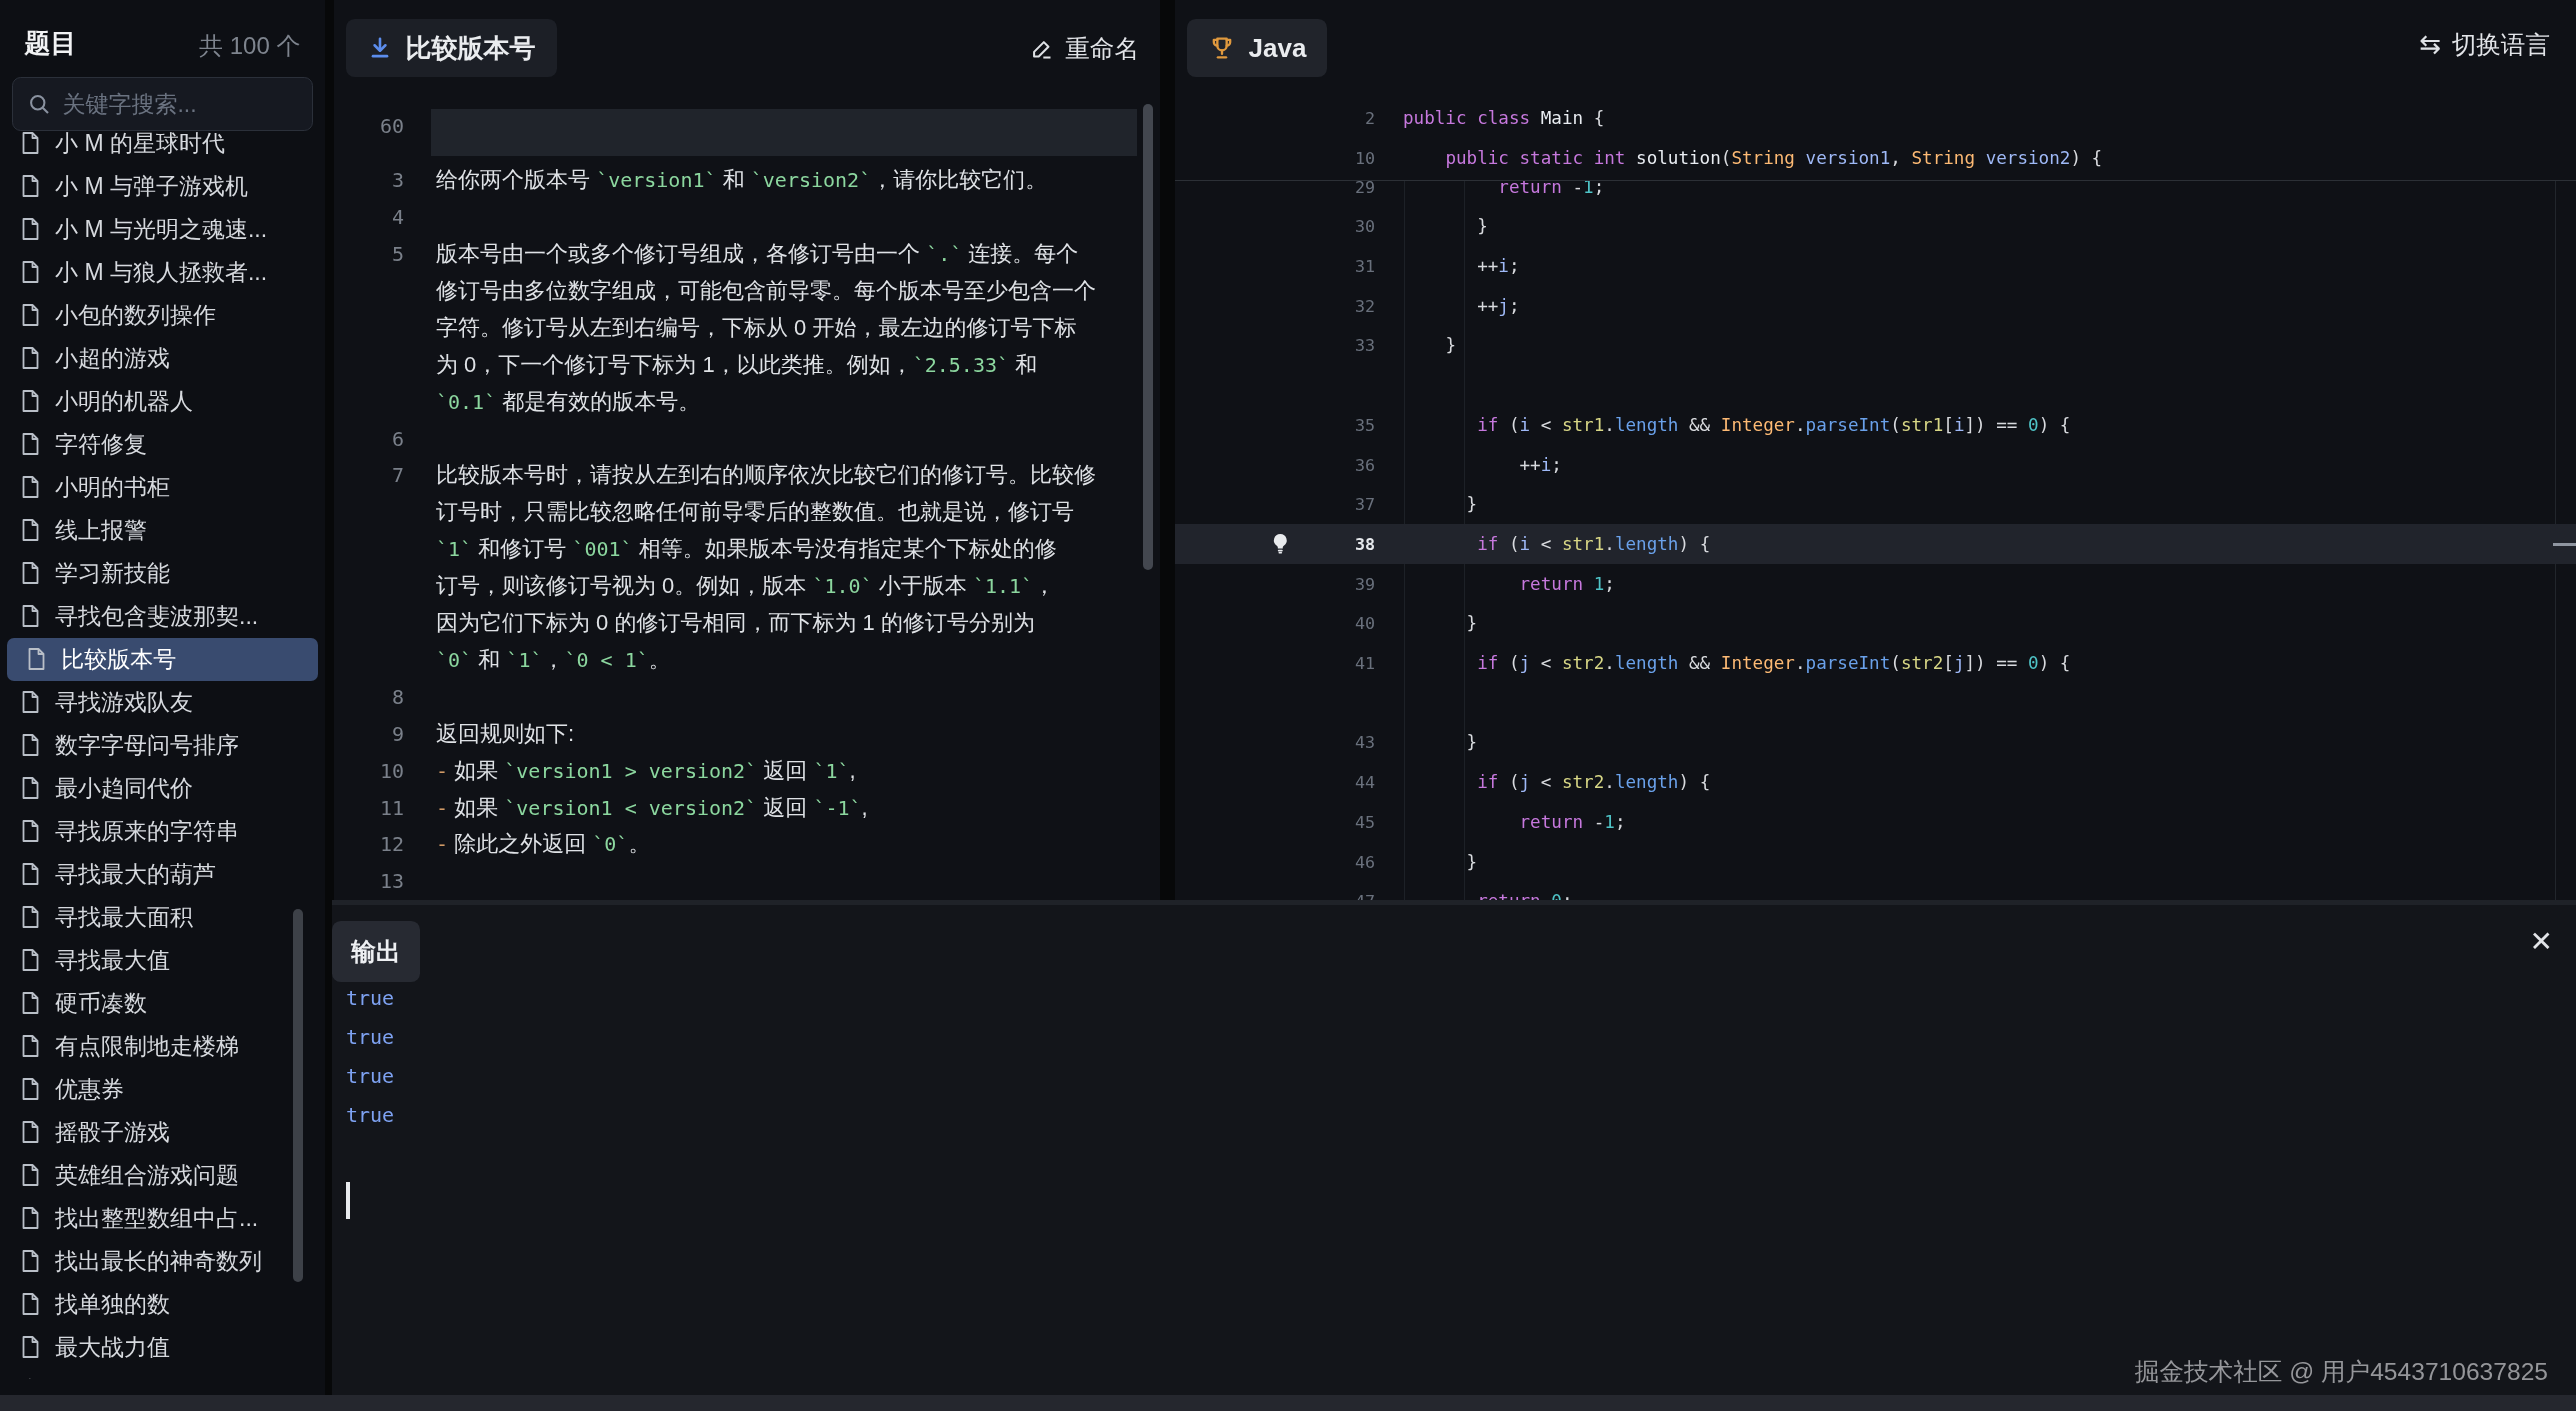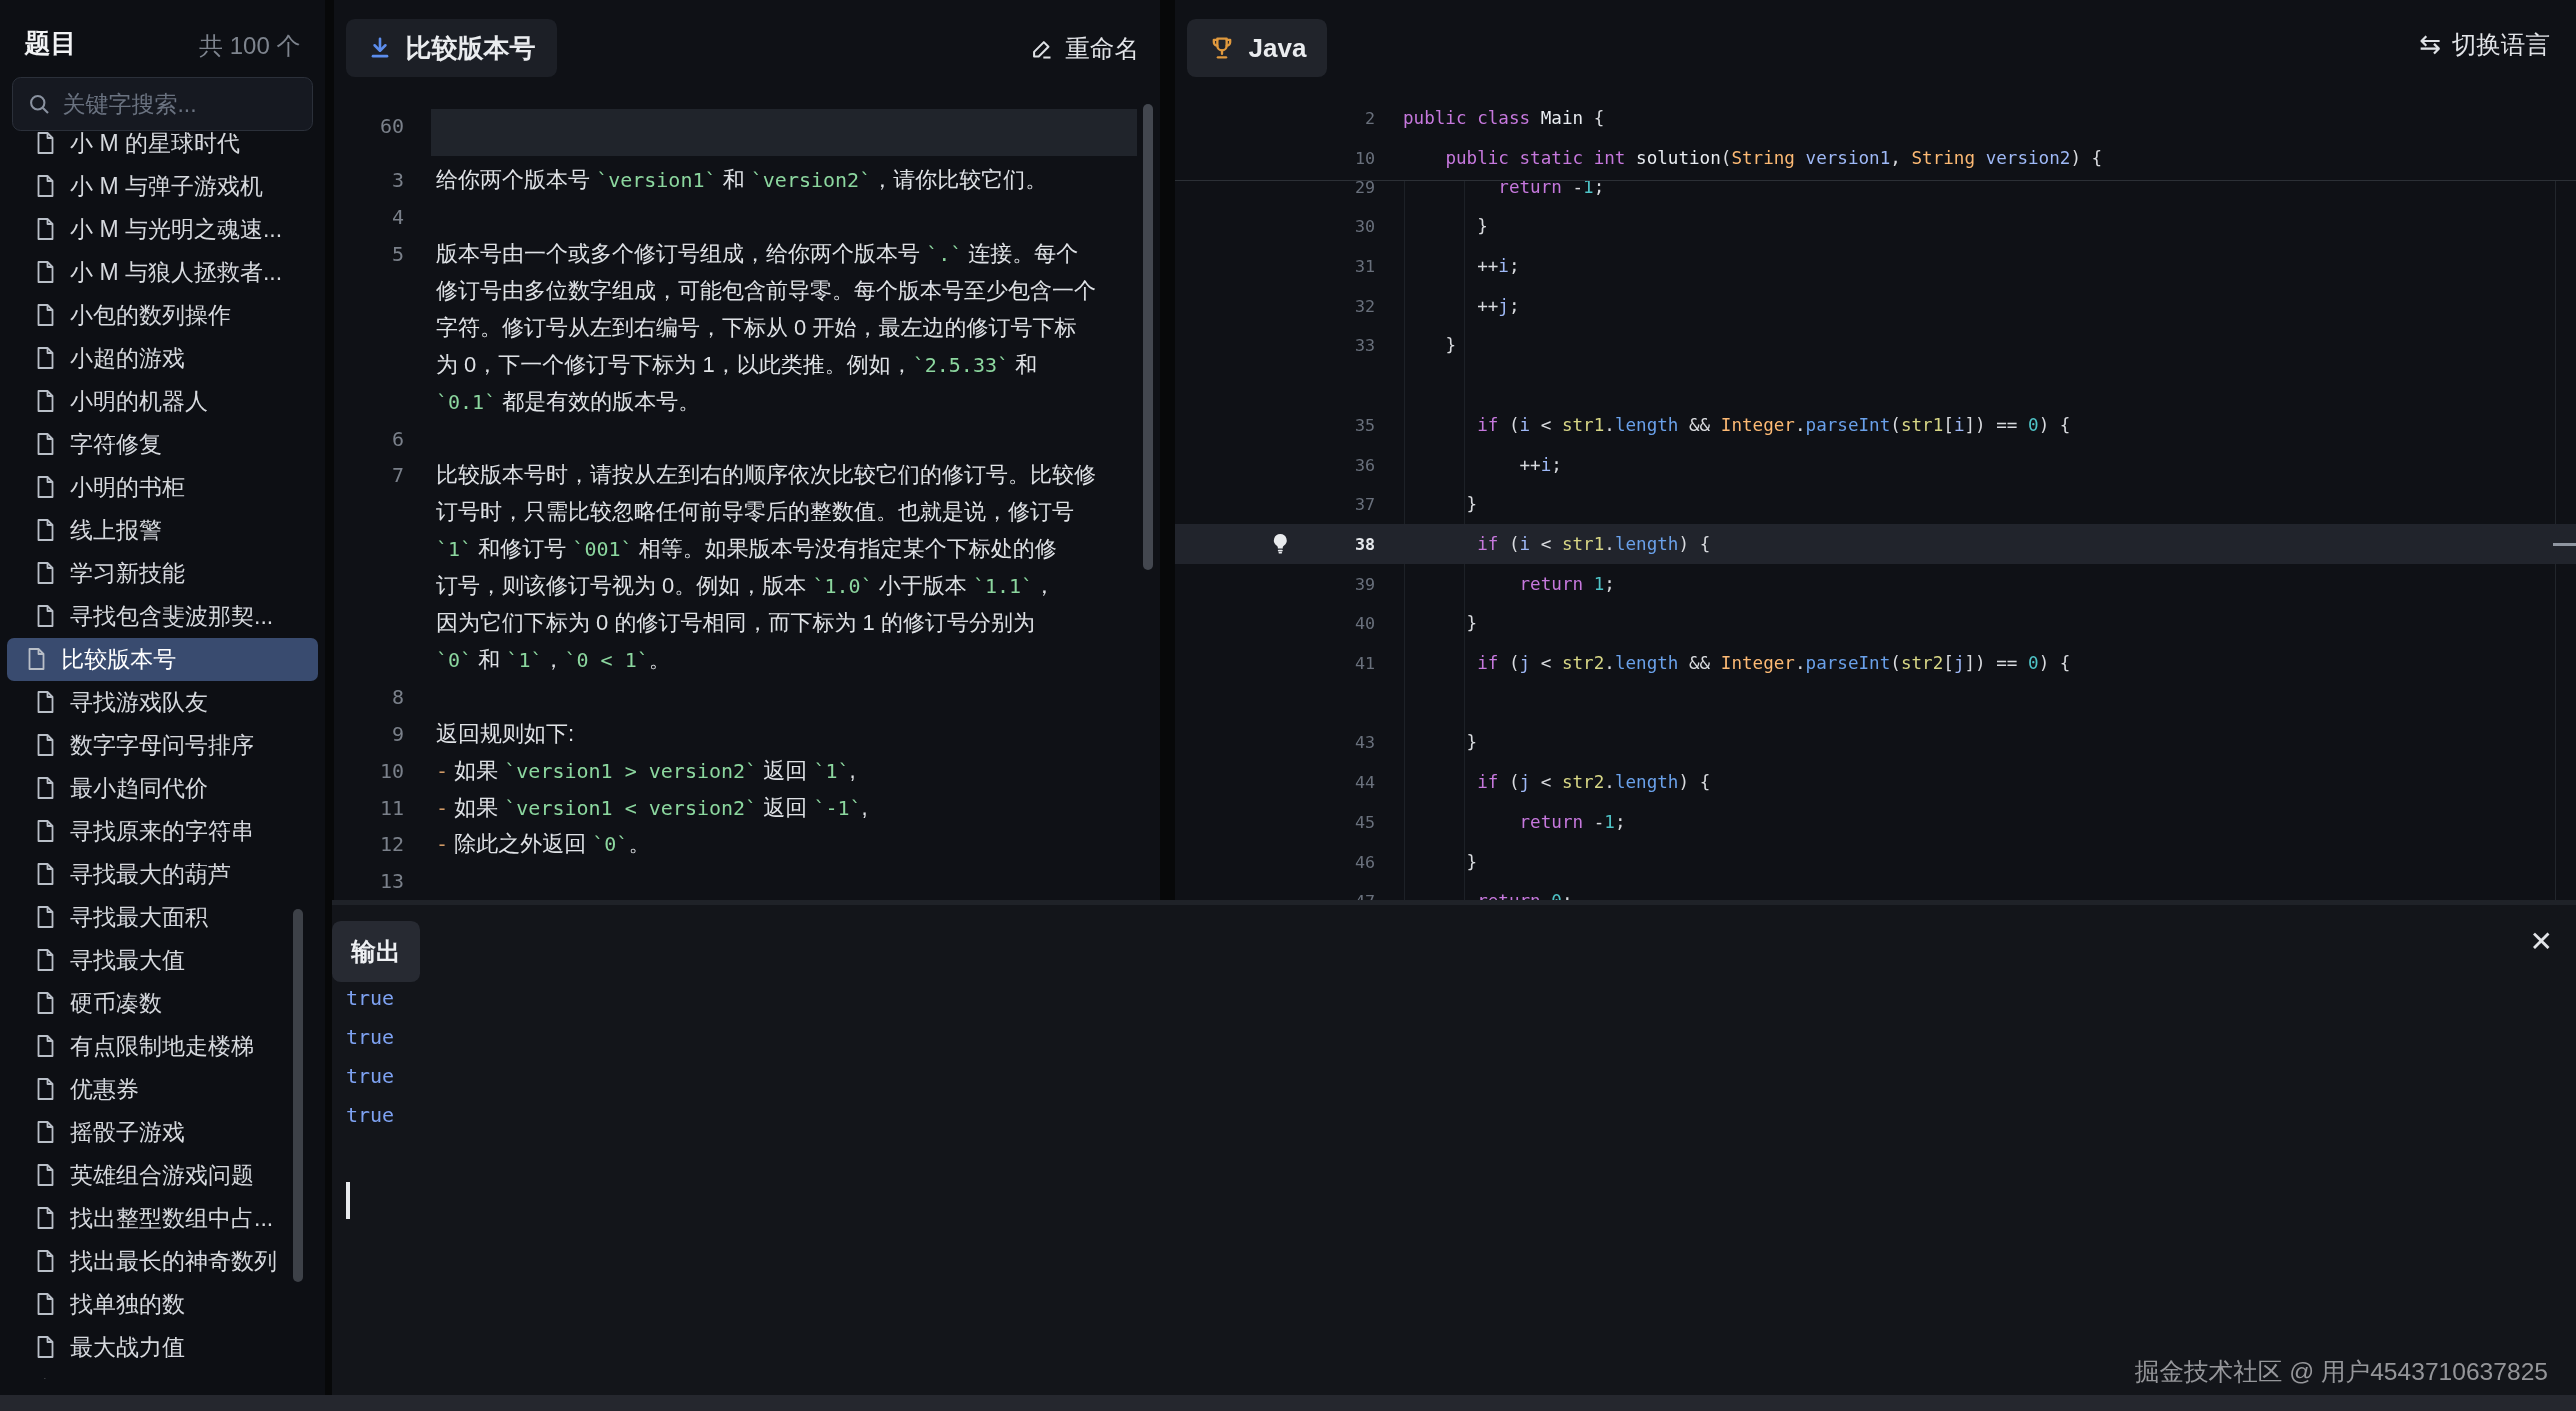--- a/index.html
+++ b/index.html
@@ -8,21 +8,21 @@
          font-family:"Liberation Sans", sans-serif; }
 
   
   .sidebar { position:absolute; left:0; top:0; width:325px; height:1395px; background:#0d0f14; }
   .sb-title { position:absolute; left:24.6px; top:26px; font-size:26px; font-weight:bold; color:#f1f2f4; }
   .sb-count { position:absolute; right:24.6px; top:30px; font-size:24px; color:#7e848e; }
   .sb-search { position:absolute; left:12.3px; right:12.3px; top:77px; height:54px; background:#161921;
                border:0.9px solid #2b303a; border-radius:8.8px; display:flex; align-items:center; padding:0 14px; gap:10.5px; }
   .sb-search .ph { font-size:23px; color:#6a7280; }
   .sb-list { position:absolute; left:0; right:0; top:132px; bottom:16px; overflow:hidden; }
-  .sb-item { height:43px; display:flex; align-items:center; gap:14px; padding-left:35px;
+  .sb-item { height:43px; display:flex; align-items:center; gap:14px; padding-left:20px;
              color:#d6d9de; font-size:23px; white-space:nowrap; }
   .sb-item.first { margin-top:-10.5px; }
   .sb-item.sel { margin-left:7px; margin-right:7px; padding-left:19.3px; background:#394b6f;
                  border-radius:7px; color:#ffffff; }
   .sb-item .lbl { overflow:hidden; text-overflow:clip; }
   .sb-scroll { position:absolute; right:22px; top:909px; width:10.5px; height:373px; background:#3d4148; border-radius:5.3px; }
 
   
   .panel { position:absolute; top:0; background:#0f1116; overflow:hidden; }
   .panel.mid  { left:334px;  width:826px;  height:903px; }
@@ -410,21 +410,21 @@
         <div class="md-row" style="top: 63px;">
           <div class="md-num">3</div>
           <div class="md-content"><span>给你两个版本号 </span><span class="c">`version1`</span><span> 和 </span><span class="c">`version2`</span><span>，请你比较它们。</span></div>
         </div>
         <div class="md-row" style="top: 100px;">
           <div class="md-num">4</div>
           <div class="md-content"></div>
         </div>
         <div class="md-row" style="top: 137px;">
           <div class="md-num">5</div>
-          <div class="md-content"><span>版本号由一个或多个修订号组成，给你两个版本号 </span><span class="c">`.`</span><span> 连接。每个</span></div>
+          <div class="md-content"><span>版本号由一个或多个修订号组成，各修订号由一个 </span><span class="c">`.`</span><span> 连接。每个</span></div>
         </div>
         <div class="md-row" style="top: 174px;">
           <div class="md-num"></div>
           <div class="md-content"><span>修订号由多位数字组成，可能包含前导零。每个版本号至少包含一个</span></div>
         </div>
         <div class="md-row" style="top: 211px;">
           <div class="md-num"></div>
           <div class="md-content"><span>字符。修订号从左到右编号，下标从 0 开始，最左边的修订号下标</span></div>
         </div>
         <div class="md-row" style="top: 248px;">

